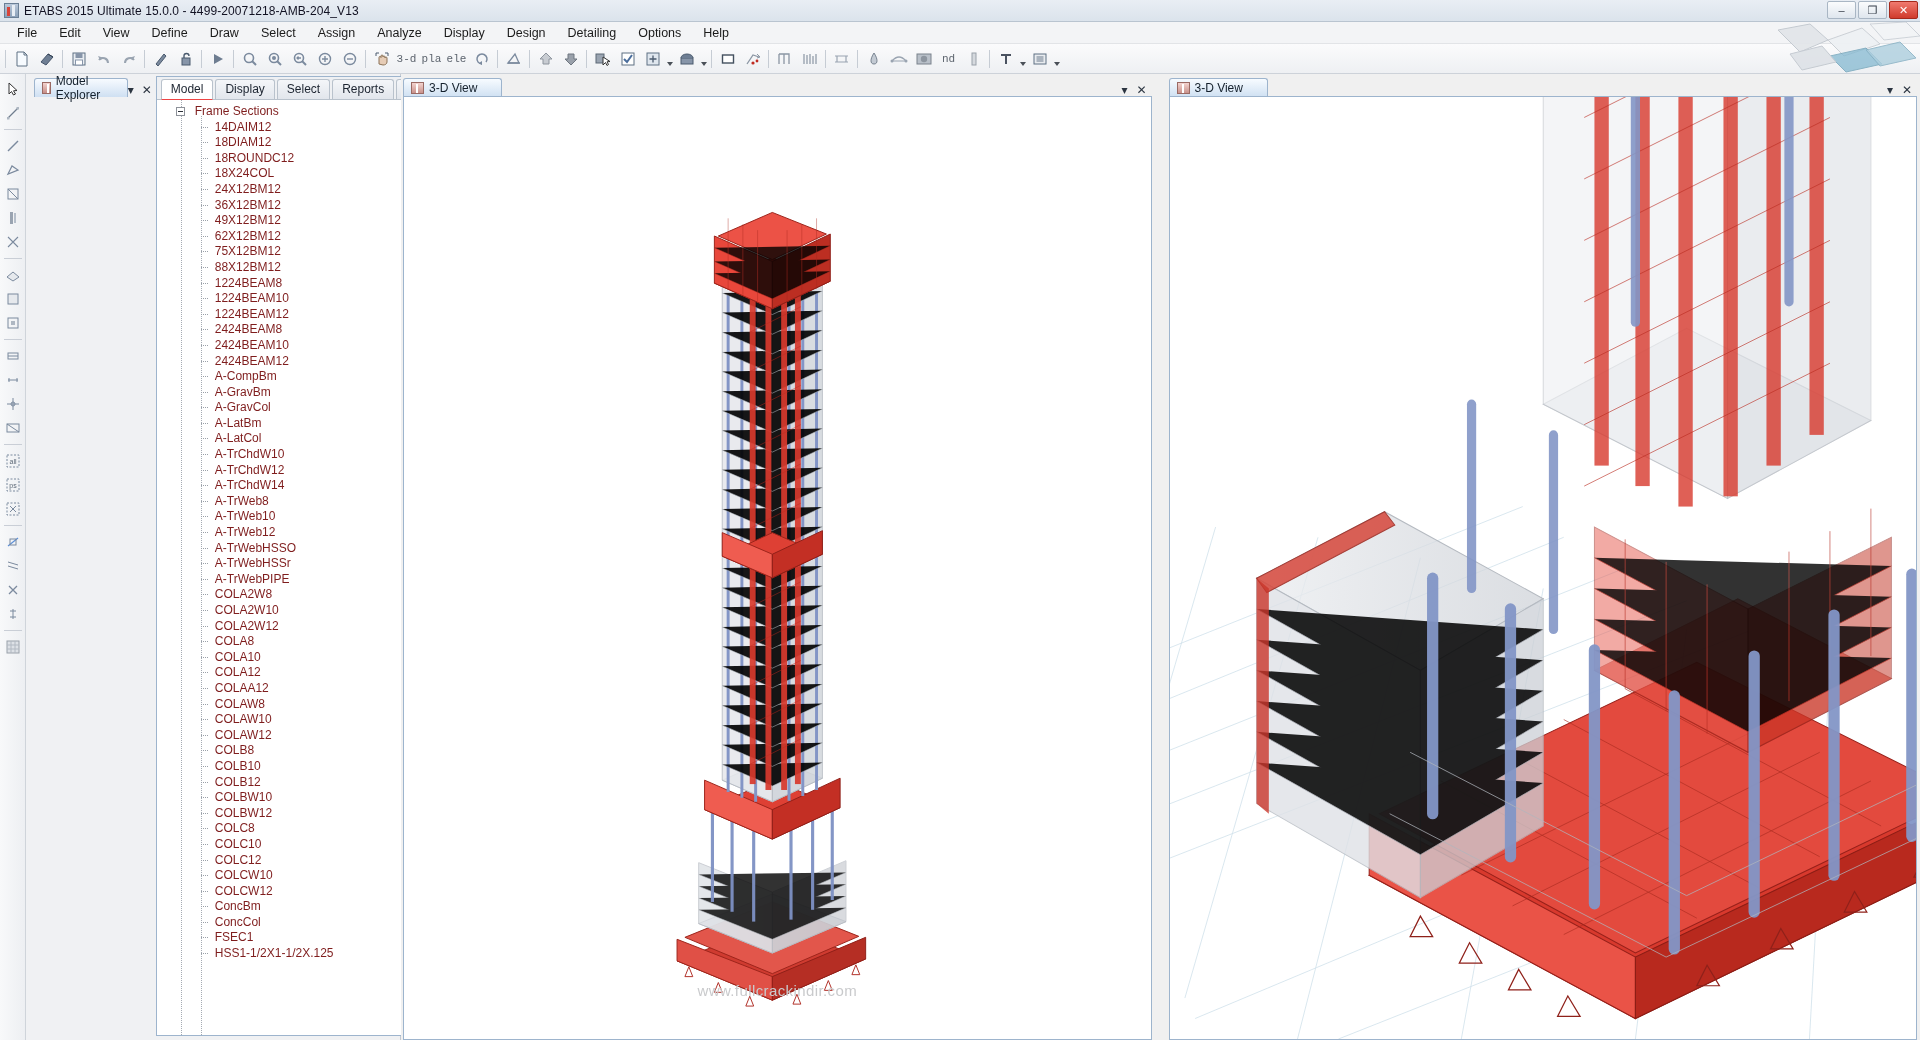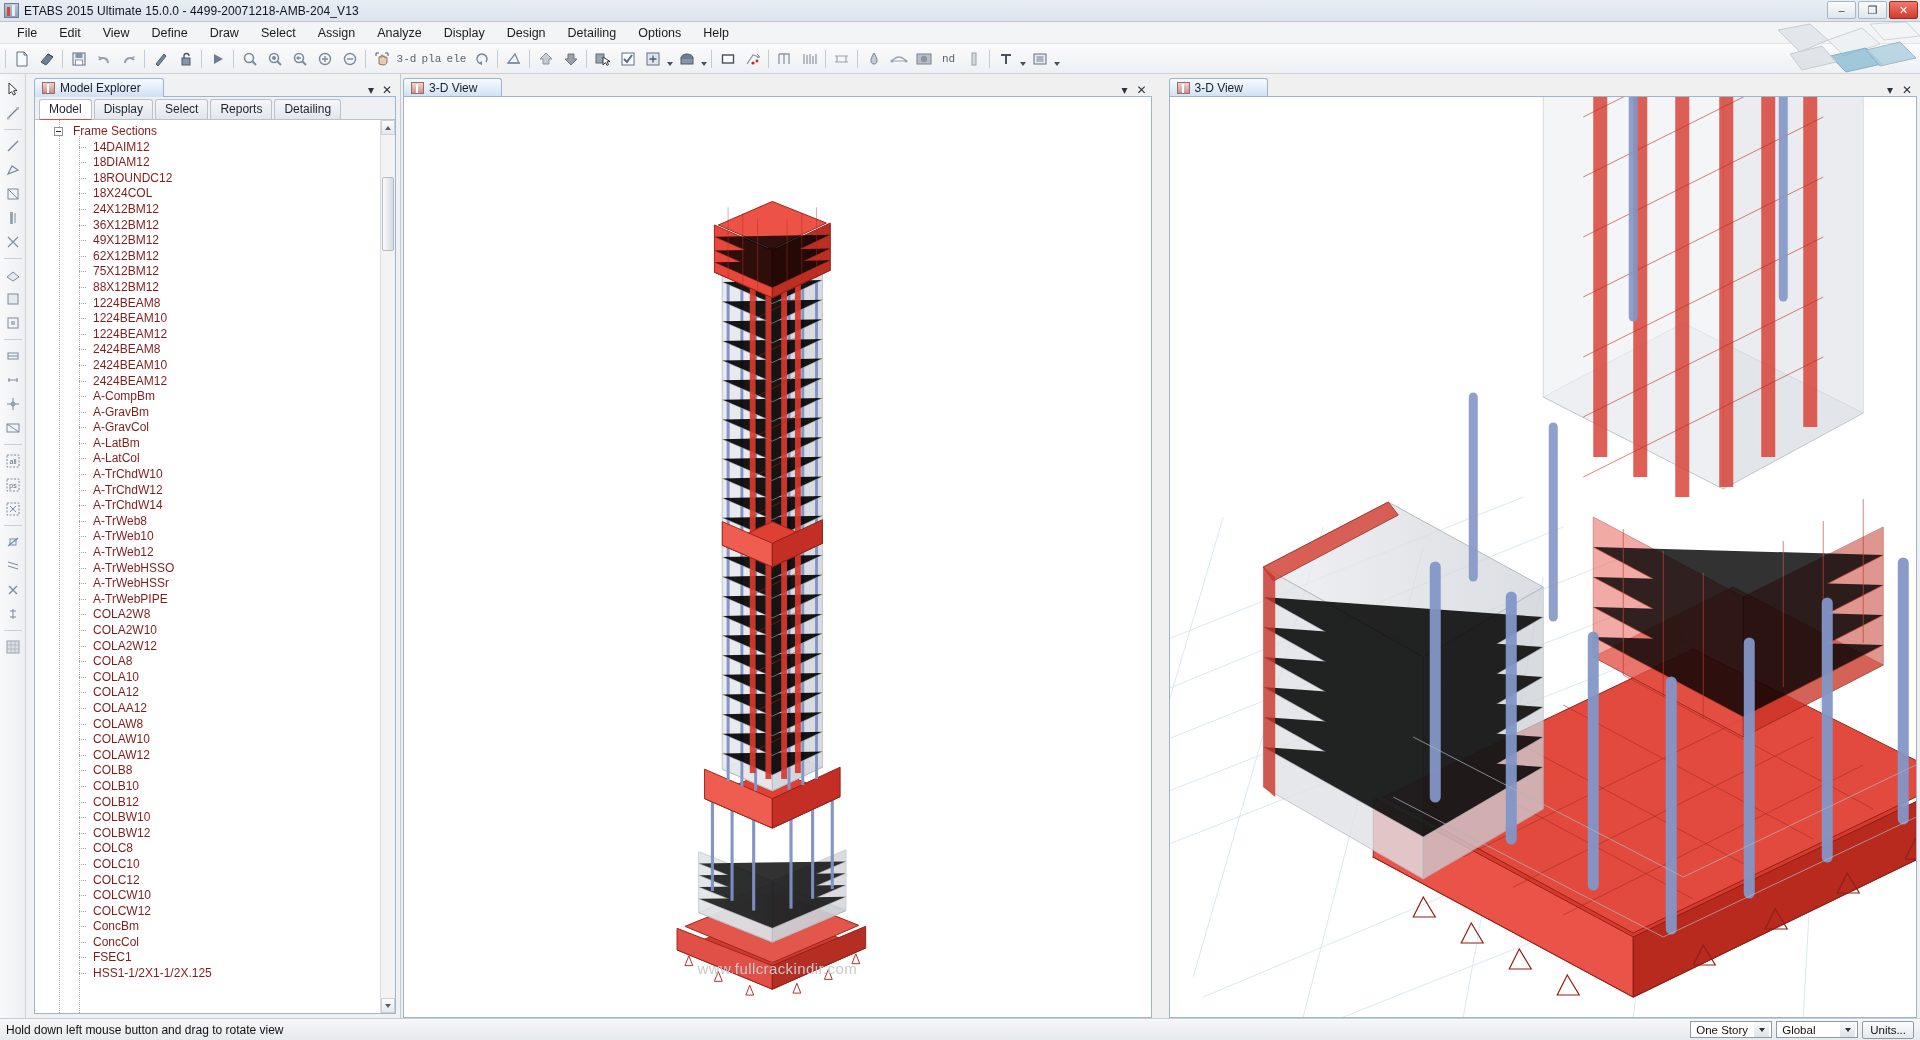--- a/index.html
+++ b/index.html
@@ -90,21 +90,21 @@
     border-right: 1px solid #cfd4da;
     display:flex; flex-direction:column; align-items:center;
     padding-top: 4px; gap: 2px; flex:none;
   }
   .vt { width:22px; height:22px; display:flex; align-items:center; justify-content:center; }
   .vsep { width:18px; height:1px; background:#c9ced6; margin:3px 0; }
 
   
   .explorer {
     width: 375px; flex:none;
-    display:flex; flex-direction:column;
+    display:flex; flex-direction:row;
     background: #f0f1f3;
     border-right: 1px solid #c5cad1;
     padding: 3px 4px 4px 8px;
   }
   .ex-tabrow { display:flex; align-items:flex-end; height:20px; position:relative; }
   .ex-tab {
     display:flex; align-items:center; gap:5px;
     height:19px; padding: 0 22px 0 7px;
     background: linear-gradient(#f7fbff,#cfe0f2);
     border:1px solid #9db4cd; border-bottom:none;
@@ -985,27 +985,13 @@
               <path d="M250,640 L520,780 L790,650"></path>
               <path d="M230,700 L500,840 L770,712"></path>
             </g>
           </svg>
           <div class="watermark"></div>
         </div>
       </div>
     </div>
   </div>
 
-  <div class="statusbar">
-    <span>Hold down left mouse button and drag to rotate view</span>
-    <div class="st-right">
-      <div class="combo">
-        <span>One Story</span>
-        <span class="cbtn"></span>
-      </div>
-      <div class="combo">
-        <span>Global</span>
-        <span class="cbtn"></span>
-      </div>
-      <div class="btn-units">Units...</div>
-    </div>
-  </div>
 </div>
 
 </body></html>

